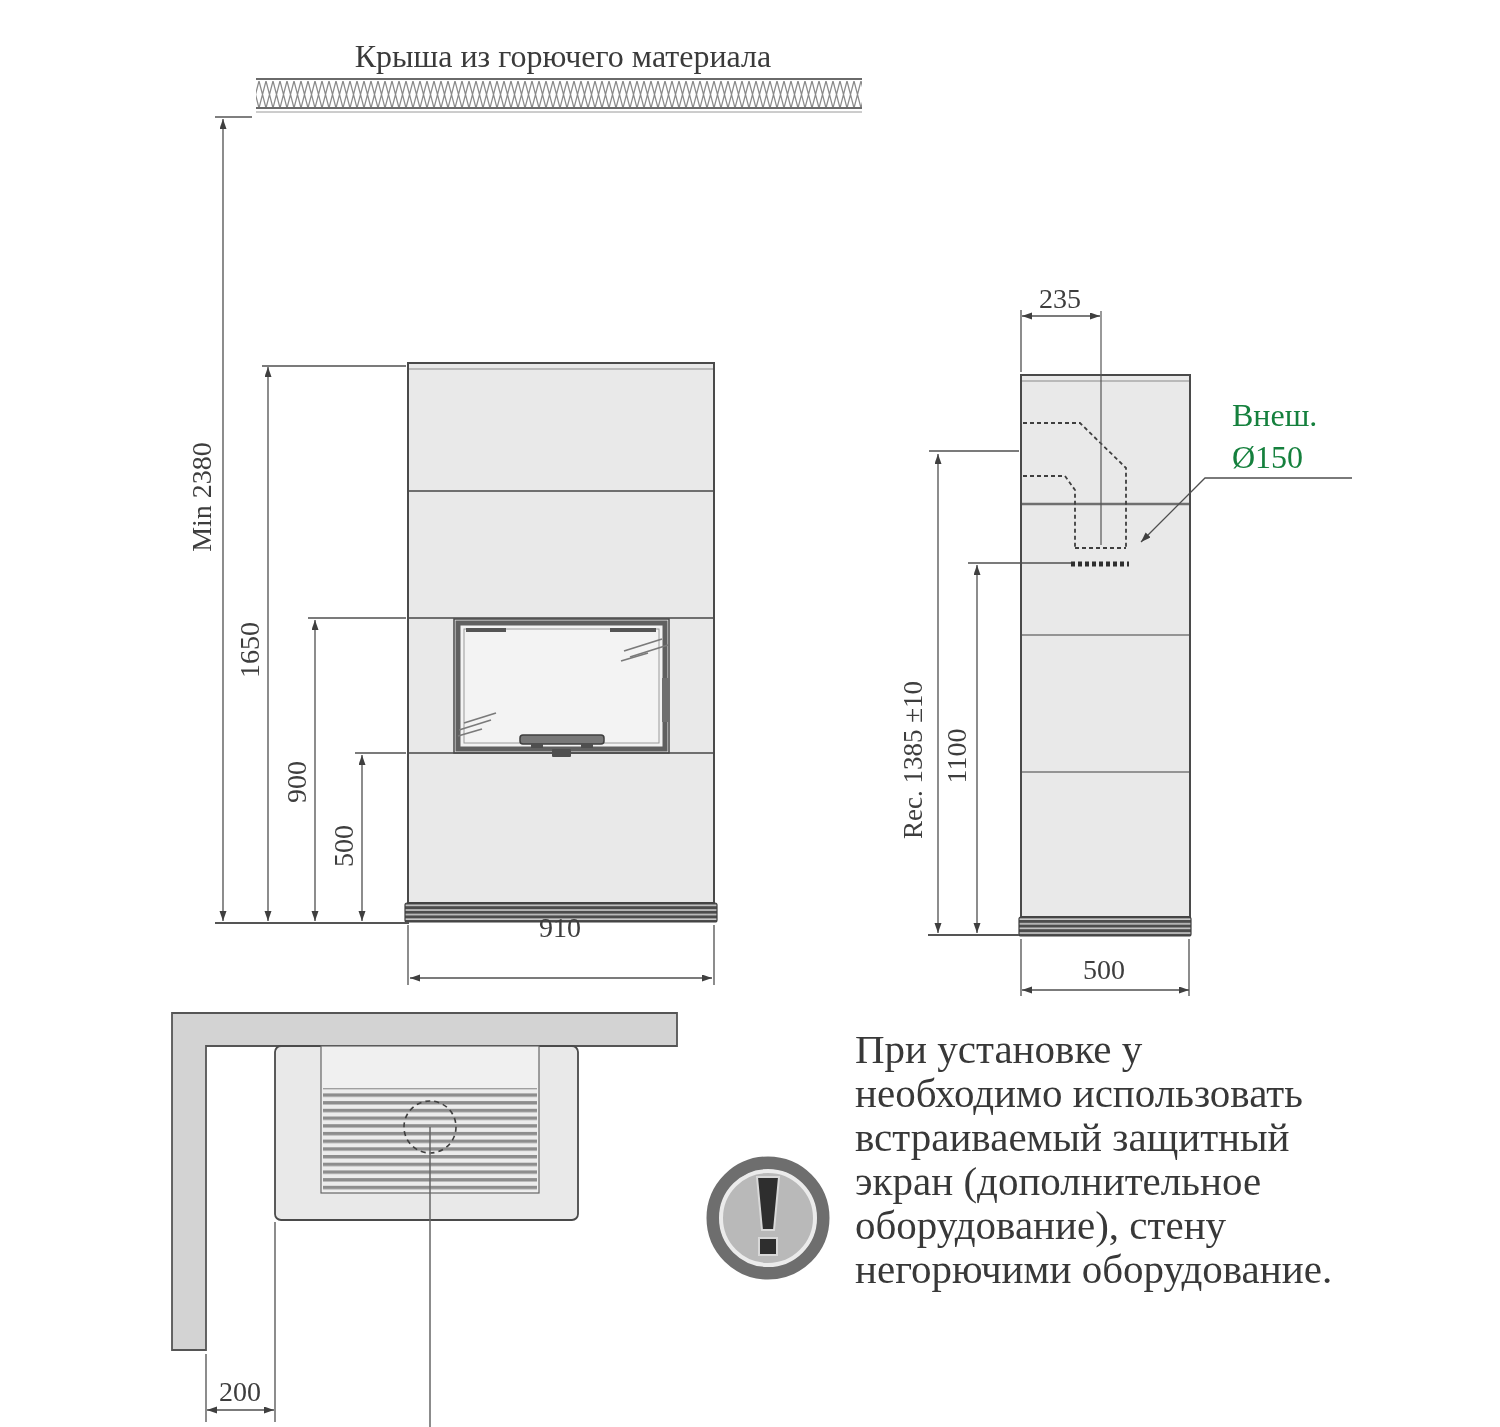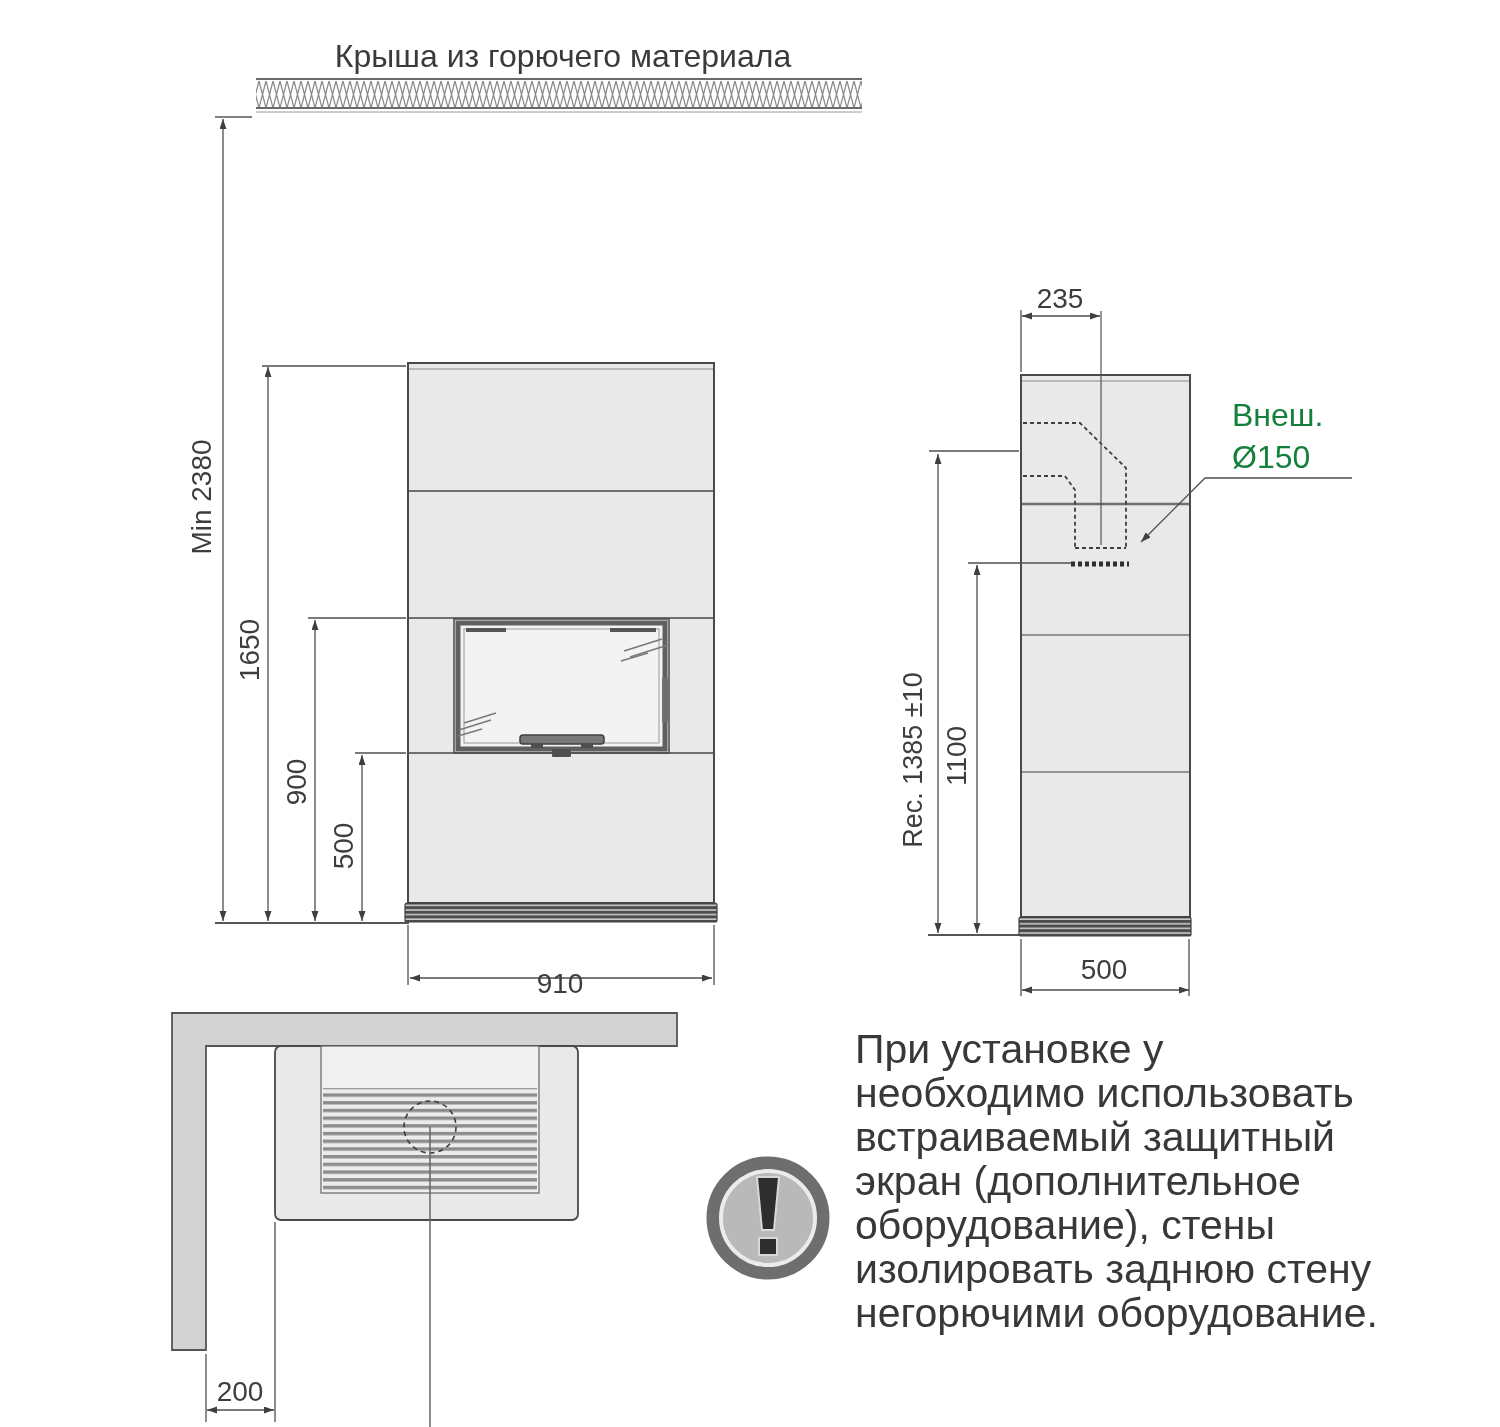--- a/index.html
+++ b/index.html
@@ -1,18 +1,18 @@
 <!DOCTYPE html>
 <html><head>
 <meta charset="utf-8">
 <style>
   html,body{margin:0;padding:0;background:#ffffff;}
   .canvas{
     position:relative;width:1500px;height:1427px;background:#ffffff;
-    font-family:Liberation Sans, sans-serif;color:#3d3d3d;overflow:hidden;
+    font-family:Liberation Serif, serif;color:#3d3d3d;overflow:hidden;
   }
   .canvas svg{position:absolute;left:0;top:0;}
   .lbl{position:absolute;transform:translate(-50%,-50%);white-space:nowrap;
        font-size:28px;color:#3d3d3d;}
   .lbl.rot{transform:translate(-50%,-50%) rotate(-90deg);}
   .roof-title{position:absolute;transform:translate(-50%,-50%);white-space:nowrap;
        font-size:32px;color:#3a3a3a;}
   .flue-label{position:absolute;left:1232px;top:394px;font-size:32px;line-height:42px;color:#15803d;}
   .warning-text{position:absolute;left:855px;top:1027px;font-size:41px;line-height:44px;color:#383838;}
   .warn-line{white-space:nowrap;}
@@ -151,37 +151,36 @@
     <rect x="759" y="1238" width="18" height="17" fill="#2e2e2e" stroke="#d8d8d8" stroke-width="2"></rect>
   </g>
 </svg>
 
 <div class="roof-title" style="left:563px;top:56px;">Крыша из горючего материала</div>
 
 <div class="lbl rot" style="left:202px;top:497px;">Min 2380</div>
 <div class="lbl rot" style="left:250px;top:650px;">1650</div>
 <div class="lbl rot" style="left:297px;top:782px;">900</div>
 <div class="lbl rot" style="left:344px;top:846px;">500</div>
-<div class="lbl" style="left:560px;top:984px;">910</div>
+<div class="lbl" style="left:560px;top:928px;">910</div>
 
 <div class="lbl" style="left:1060px;top:299px;text-align:right;">235</div>
 <div class="lbl rot" style="left:913px;top:760px;font-size:27px;">Rec. 1385 ±10</div>
 <div class="lbl rot" style="left:957px;top:756px;">1100</div>
 <div class="lbl" style="left:1104px;top:970px;">500</div>
 
 <div class="lbl" style="left:240px;top:1392px;">200</div>
 
 <div class="flue-label">
   <div>Внеш.</div>
   <div>Ø150</div>
 </div>
 
 <div class="warning-text">
   <div class="warn-line">При установке у</div>
   <div class="warn-line">необходимо использовать</div>
   <div class="warn-line">встраиваемый защитный</div>
   <div class="warn-line">экран (дополнительное</div>
-  <div class="warn-line">оборудование), стены</div>
-  <div class="warn-line">изолировать заднюю стену</div>
+  <div class="warn-line">оборудование), стену</div>
   <div class="warn-line">негорючими оборудование.</div>
 </div>
 
 </div>
 
 </body></html>

